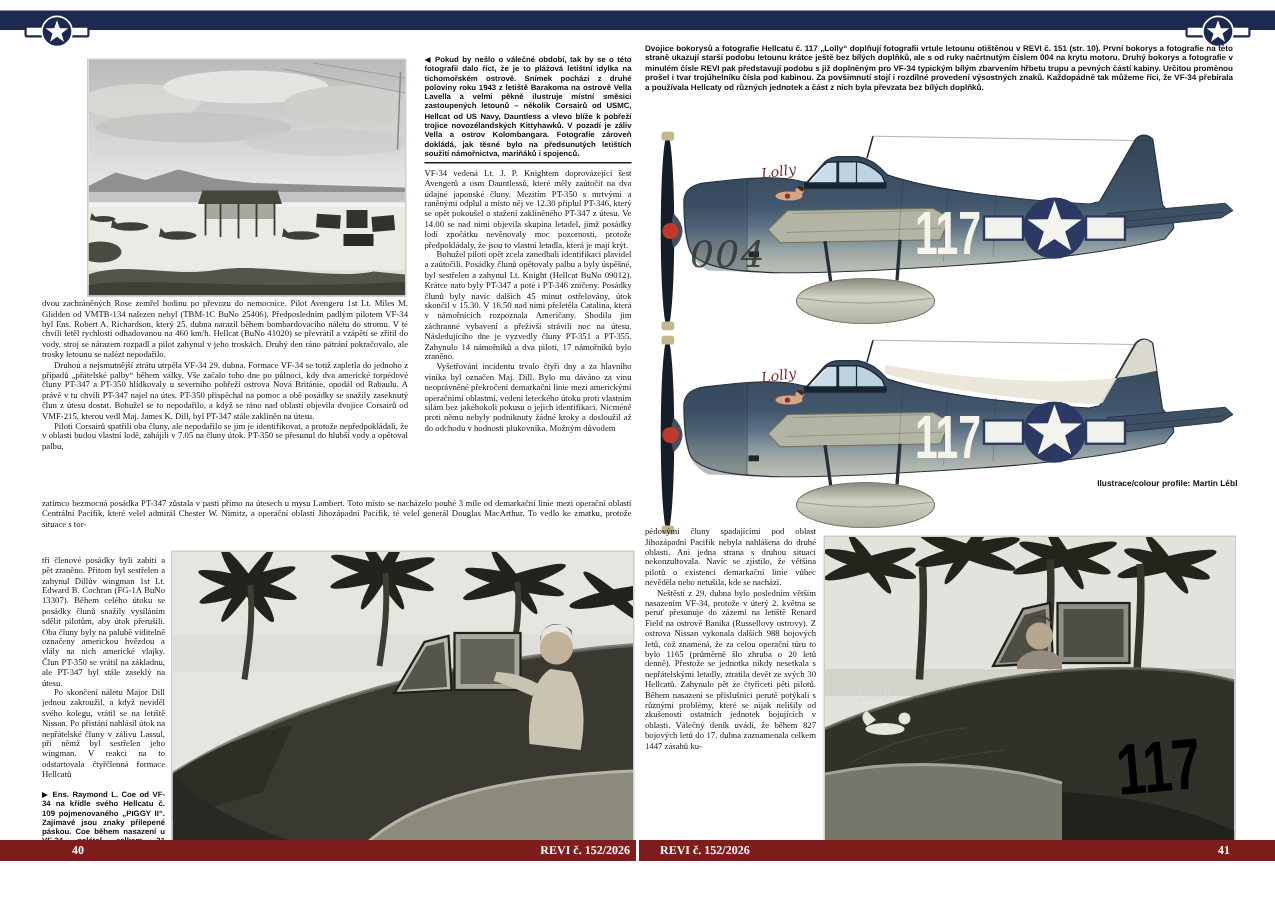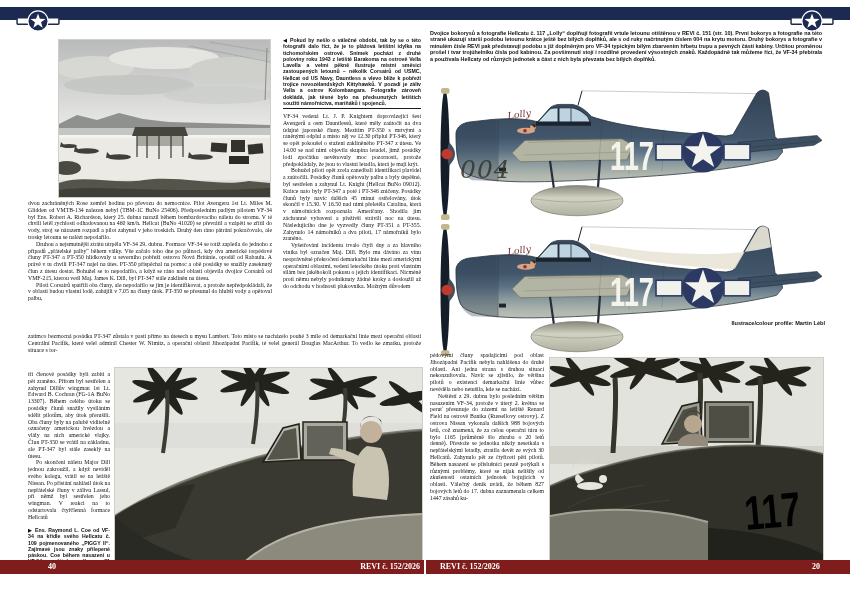--- a/index.html
+++ b/index.html
@@ -316,17 +316,17 @@
         <path d="M128,84 C132,74 152,72 158,82 L158,88 L128,88 Z" fill="#958b7c"></path>
         <text x="196" y="172" font-size="48" font-weight="bold" fill="#ededе4" transform="rotate(-5 196 172)" font-family="'Liberation Sans','DejaVu Sans',sans-serif" textLength="56" lengthAdjust="spacingAndGlyphs">117</text>
         <path d="M0,158 C50,148 110,150 158,164 L158,214 L0,214 Z" fill="#76766a"></path>
         <path d="M0,158 C50,148 110,150 158,164" stroke="#a3a396" stroke-width="2" fill="none"></path>
         <path d="M158,214 L158,170 C200,172 245,182 273,196 L273,214 Z" fill="#22221c"></path>
       </svg>
     </figure>
 
     <div class="footer footerR">
       <span>REVI č. 152/2026</span>
-      <span>20</span>
+      <span>41</span>
     </div>
   </section>
 
 </div>
 
 </body></html>

